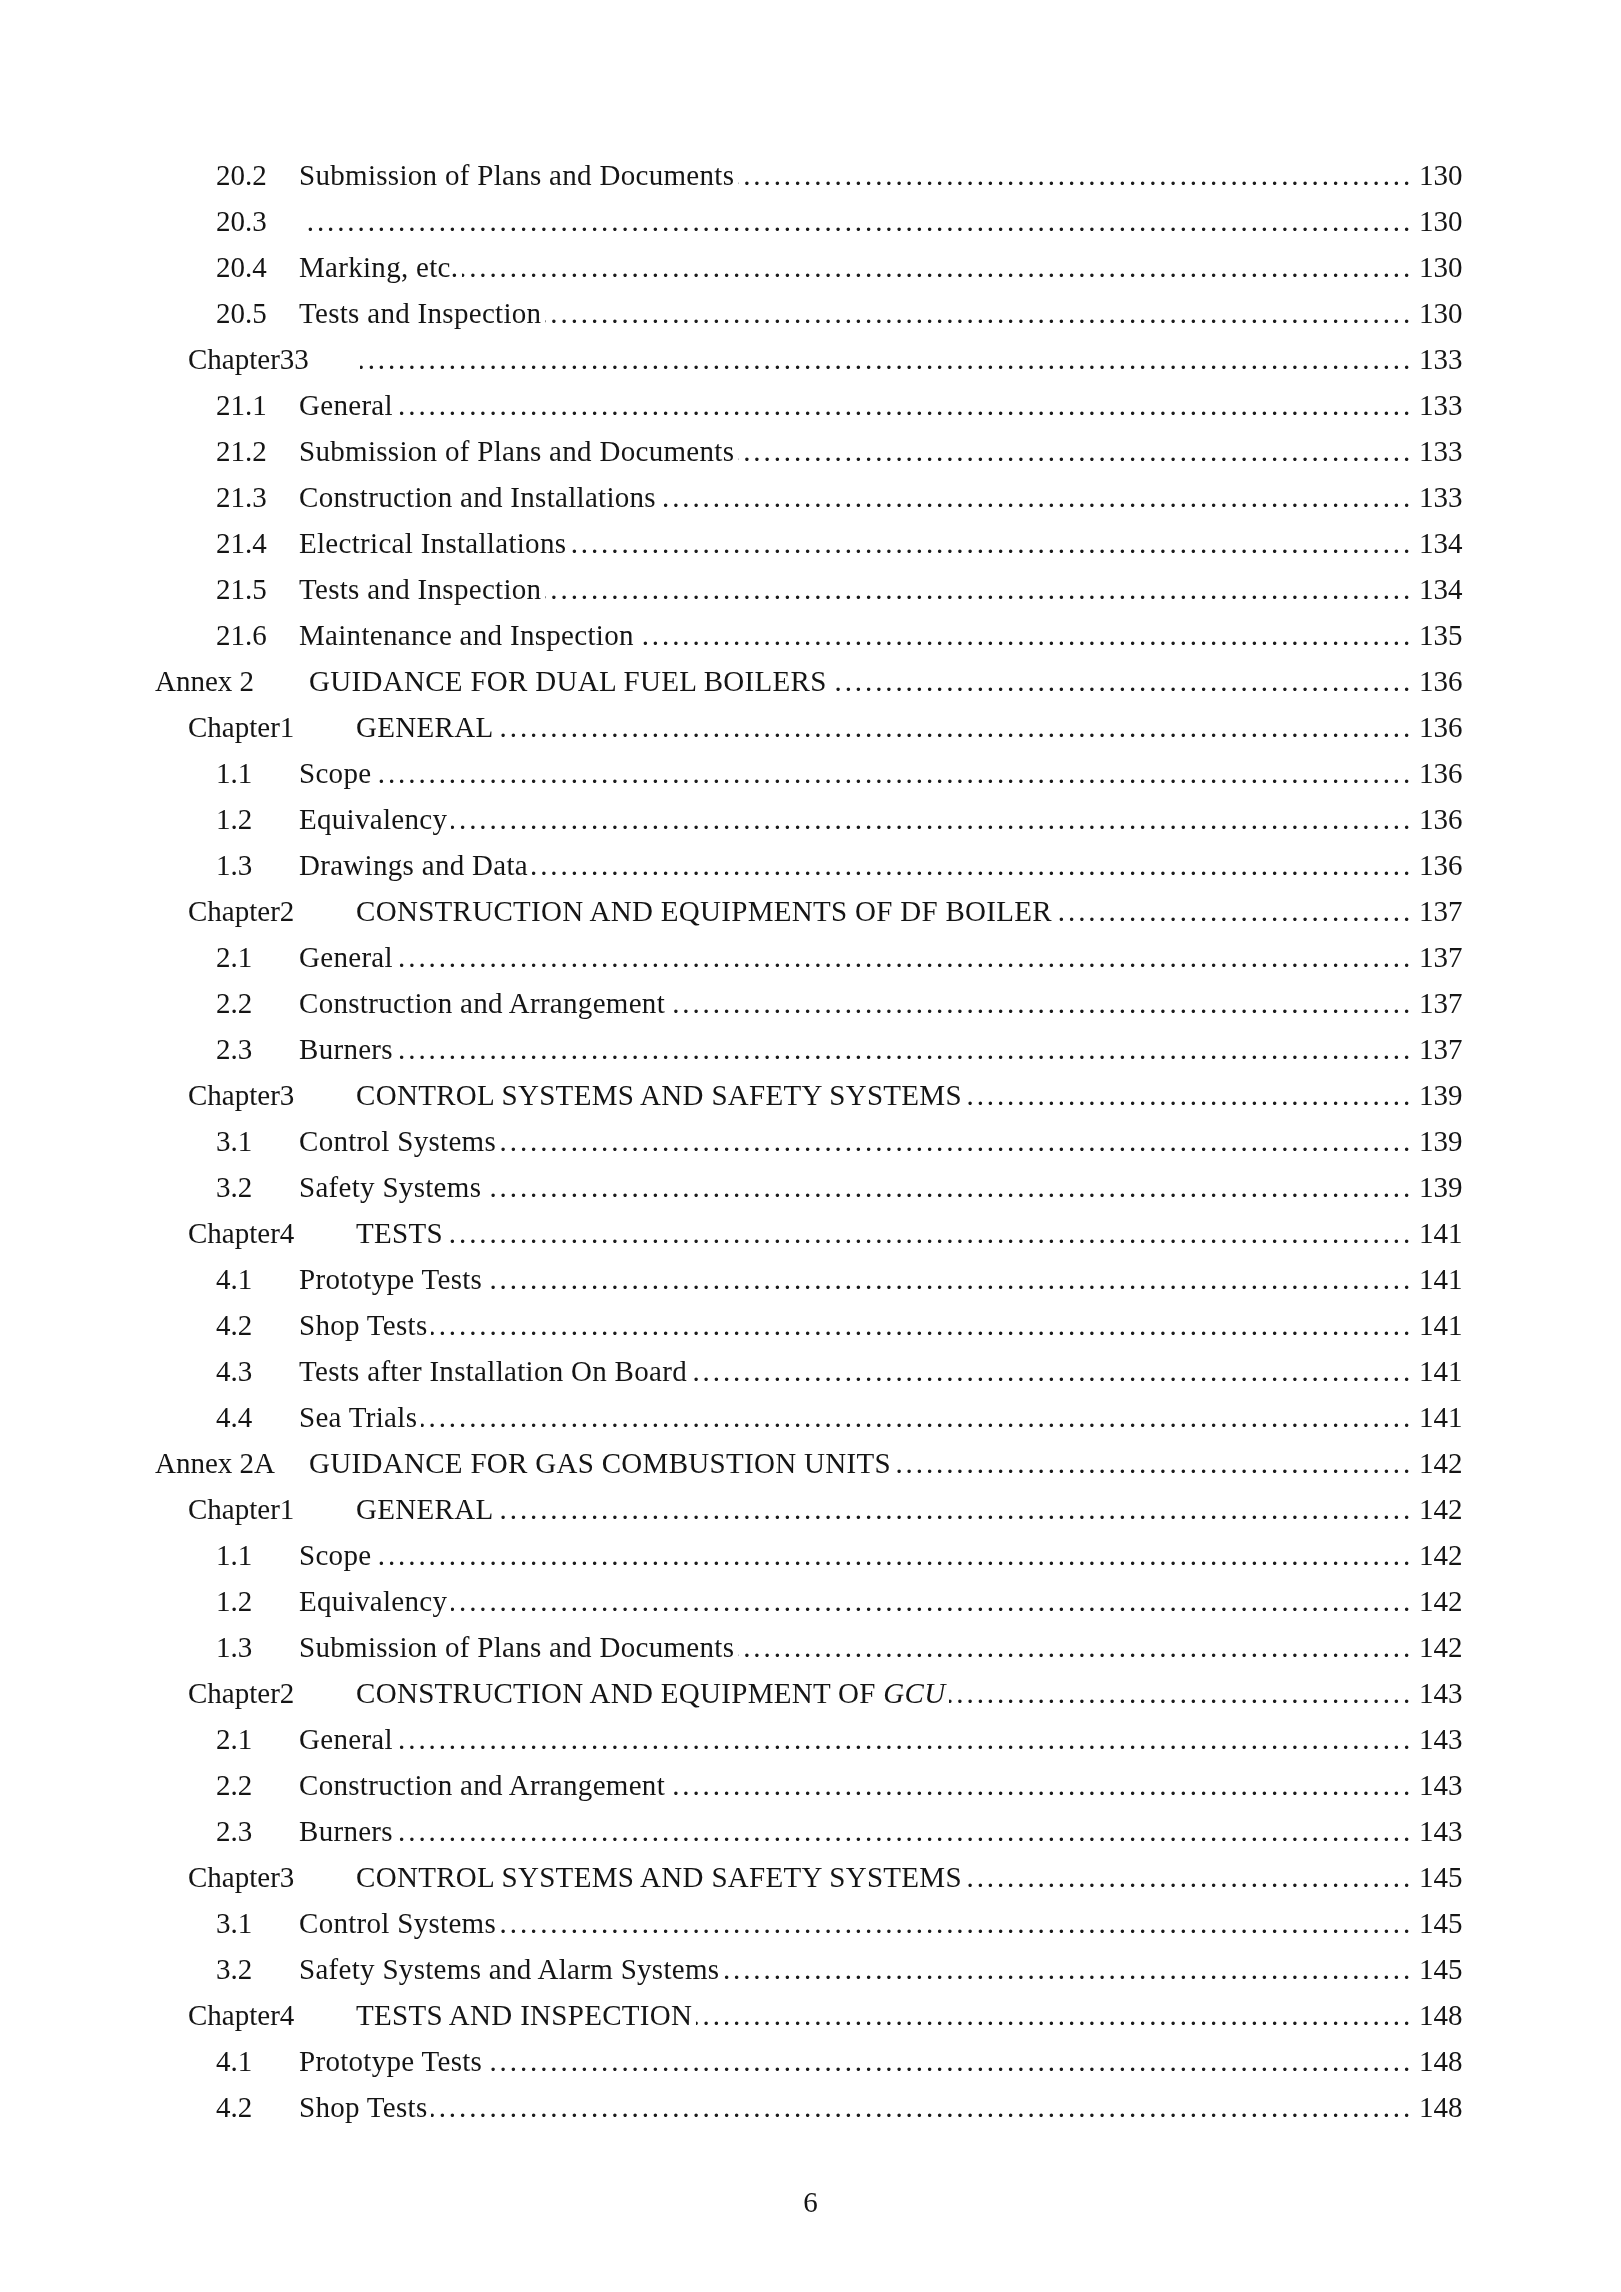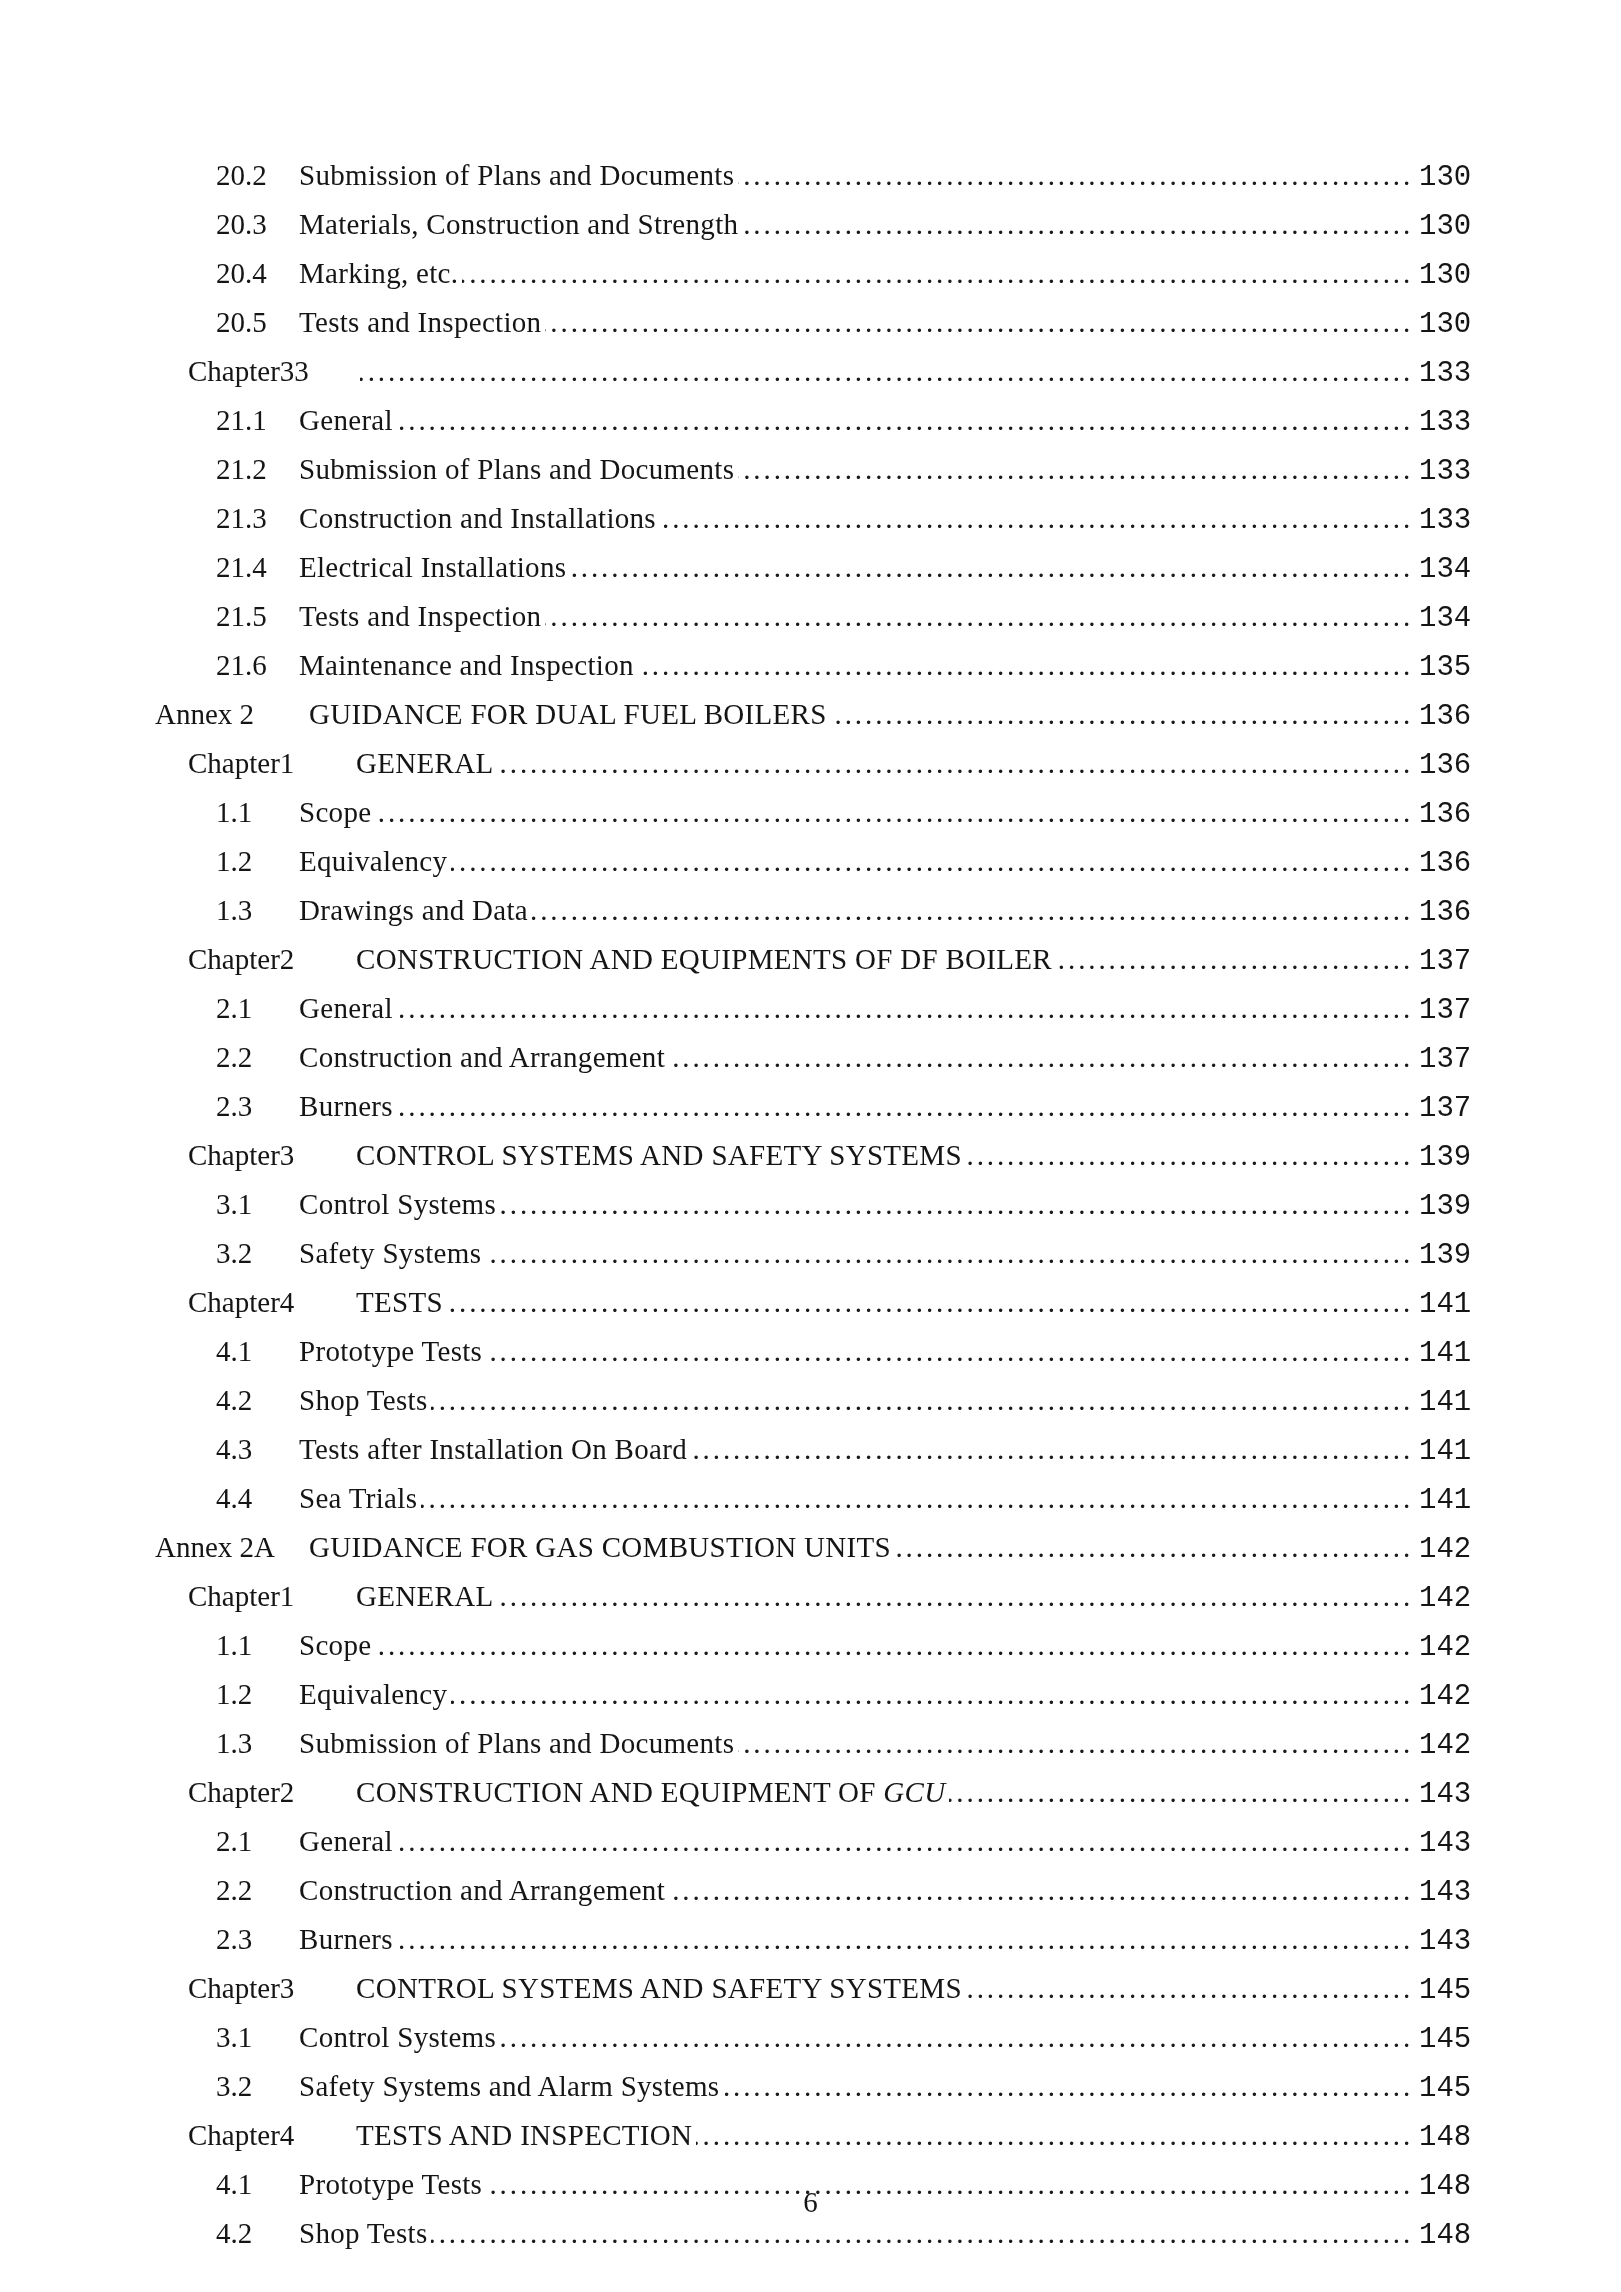--- a/index.html
+++ b/index.html
@@ -50,22 +50,21 @@
     margin-right: 5.9px;
     color: #1a1a1a;
   }
   .dots::before {
     content: "................................................................................................................................................................";
     letter-spacing: 2.9px;
   }
   .pagenum {
     flex: 0 0 auto;
     width: 51px;
-    text-align: right;
-    font-family: Liberation Mono, monospace;
+    text-align: left;
   }
   .footer {
     position: absolute;
     top: 2179px;
     left: 0;
     right: 0;
     text-align: center;
   }
 </style>
 </head>
@@ -74,21 +73,20 @@
 <div class="sheet">
   <div class="toc">
       <div class="row section">
         <span class="lbl">20.2</span>
         <span class="title">Submission of Plans and Documents</span>
         <span class="dots"></span>
         <span class="pagenum">130</span>
       </div>
       <div class="row section">
         <span class="lbl">20.3</span>
-        <span class="title">Materials, Construction and Strength</span>
         <span class="dots"></span>
         <span class="pagenum">130</span>
       </div>
       <div class="row section">
         <span class="lbl">20.4</span>
         <span class="title">Marking, etc.</span>
         <span class="dots"></span>
         <span class="pagenum">130</span>
       </div>
       <div class="row section">

